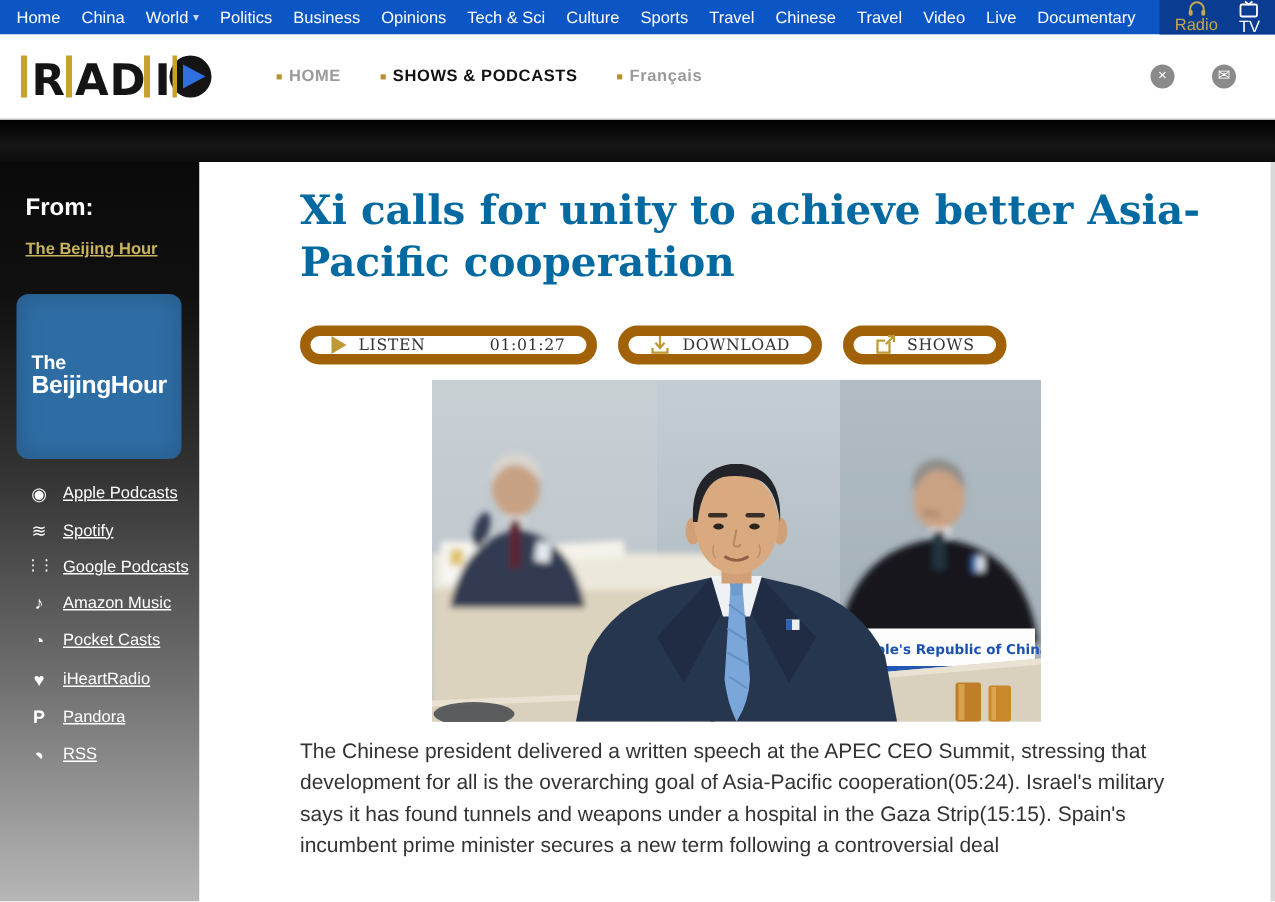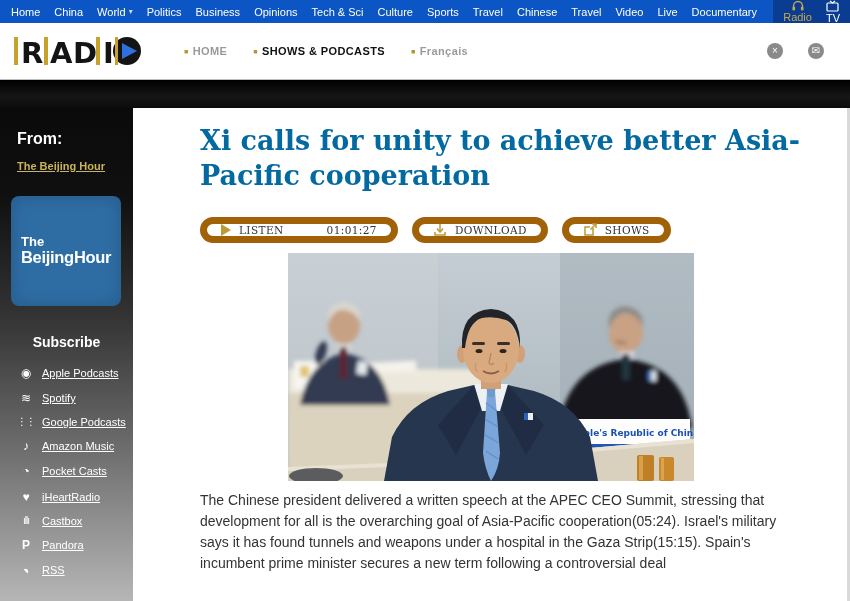--- a/index.html
+++ b/index.html
@@ -151,21 +151,20 @@
 
   <div class="layout">
 
     <div class="sidebar">
       <div class="from-label">From:</div>
       <a class="show-link">The Beijing Hour</a>
       <div class="artwork">
         <span class="art-line1">The</span>
         <span class="art-line2">BeijingHour</span>
       </div>
-      <div class="subscribe-h">Subscribe</div>
       <div class="services">
         <div class="service">
             <span class="svc-icon">◉</span>
             <span class="svc-name">Apple Podcasts</span>
           </div>
         <div class="service">
             <span class="svc-icon">≋</span>
             <span class="svc-name">Spotify</span>
           </div>
         <div class="service">
@@ -176,24 +175,20 @@
             <span class="svc-icon">♪</span>
             <span class="svc-name">Amazon Music</span>
           </div>
         <div class="service">
             <span class="svc-icon">◔</span>
             <span class="svc-name">Pocket Casts</span>
           </div>
         <div class="service">
             <span class="svc-icon">♥</span>
             <span class="svc-name">iHeartRadio</span>
-          </div>
-        <div class="service">
-            <span class="svc-icon small">ıllı</span>
-            <span class="svc-name">Castbox</span>
           </div>
         <div class="service">
             <span class="svc-icon" style="font-weight:bold">P</span>
             <span class="svc-name">Pandora</span>
           </div>
         <div class="service">
             <span class="svc-icon" style="transform:rotate(-45deg)">◗</span>
             <span class="svc-name">RSS</span>
           </div>
       </div>

